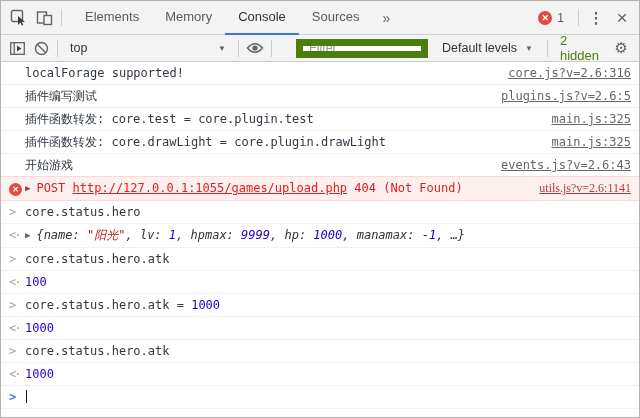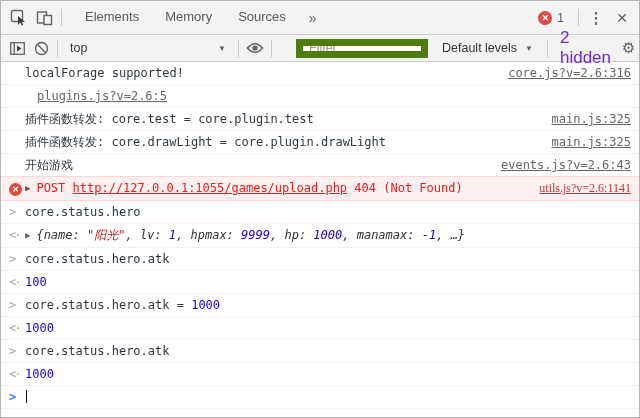--- a/index.html
+++ b/index.html
@@ -24,21 +24,21 @@
 
   
   .toolbar{ height:27px; background:#f3f3f3; border-bottom:1px solid #ccc; display:flex; align-items:center; padding:0 4px; font-size:12px; color:#333;}
   .tool-icon{ width:24px; height:22px; display:flex; align-items:center; justify-content:center; color:#5f6368; flex:none; cursor:pointer;}
   .ctx-dd{ display:flex; align-items:center; justify-content:space-between; width:172px; padding:0 8px 0 8px; color:#333; cursor:pointer; flex:none; font-size:12.5px;gap:32px;}
   .dd-arrow{ font-size:8px; color:#5f6368; margin-left:8px;}
   .filter-input{ width:132px; height:19px; border:7px solid #4d7c0f; background:#fff; font:12.5px "Liberation Sans",sans-serif; padding:0 6px; color:#333; margin-left:20px; outline:none; flex:none;}
   .filter-input::placeholder{ color:#9a9a9a; }
   .levels-dd{ display:flex; align-items:center; padding:0 10px; margin-left:4px; cursor:pointer; flex:none; font-size:12.5px;}
   .right-tools{ display:flex; align-items:center; margin-left:auto;}
-  .hidden-count{ color:#6d28d9; padding:0 8px; font-size:17px;}
+  .hidden-count{ color:#4d7c0f; padding:0 8px; font-size:13px;}
   .gear{ font-family:"DejaVu Sans",sans-serif; font-size:15px; color:#5f6368; margin:0 7px 0 3px; cursor:pointer;}
 
   
   .console{ font:12px/16px "DejaVu Sans Mono", monospace; color:#303942; background:#fff;}
   .row{ display:flex; align-items:flex-start; padding:3px 8px; border-bottom:1px solid #f0f0f0; }
   .gutter{ flex:none; width:16px; user-select:none;}
   .msg{ flex:1; min-width:0; overflow-wrap:break-word;}
   .source{ flex:none; margin-left:12px; max-width:180px; text-align:right; color:#666; text-decoration:underline; cursor:pointer; overflow-wrap:break-word;}
   .row.error{ background:#fff0f0; border-top:1px solid #ffd7d7; border-bottom:1px solid #ffd7d7; margin-top:-1px;}
   .row.error .msg{ color:#e02020;}
@@ -72,20 +72,21 @@
     <div class="icon-btn">
       <svg width="17" height="17" viewBox="0 0 17 17">
         <rect x="1.5" y="3" width="9" height="11" fill="none" stroke="#5f6368" stroke-width="1.4"></rect>
         <rect x="8" y="6.5" width="7.5" height="9" fill="#f3f3f3" stroke="#5f6368" stroke-width="1.4"></rect>
       </svg>
     </div>
     <div class="vsep"></div>
     <div class="tabs">
       <div class="tab">Elements</div>
       <div class="tab">Memory</div>
+      <div class="tab active">Console</div>
       <div class="tab">Sources</div>
       <div class="more-tabs">»</div>
     </div>
     <div class="spacer"></div>
     <div class="err-badge-wrap">
       <span class="badge">✕</span>
       <span class="badge-count">1</span>
     </div>
     <div class="vsep"></div>
     <div class="icon-btn kebab">⋮</div>
@@ -132,20 +133,21 @@
   </div>
 
   <div class="console">
       <div class="row log">
         <span class="gutter"></span>
         <span class="msg"><span class="tok-plain">localForage supported!</span></span>
         <a class="source">core.js?v=2.6:316</a>
       </div>
       <div class="row log">
         <span class="gutter"></span>
+        <span class="msg"><span class="tok-plain">插件编写测试</span></span>
         <a class="source">plugins.js?v=2.6:5</a>
       </div>
       <div class="row log">
         <span class="gutter"></span>
         <span class="msg"><span class="tok-plain">插件函数转发: core.test = core.plugin.test</span></span>
         <a class="source">main.js:325</a>
       </div>
       <div class="row log">
         <span class="gutter"></span>
         <span class="msg"><span class="tok-plain">插件函数转发: core.drawLight = core.plugin.drawLight</span></span>

